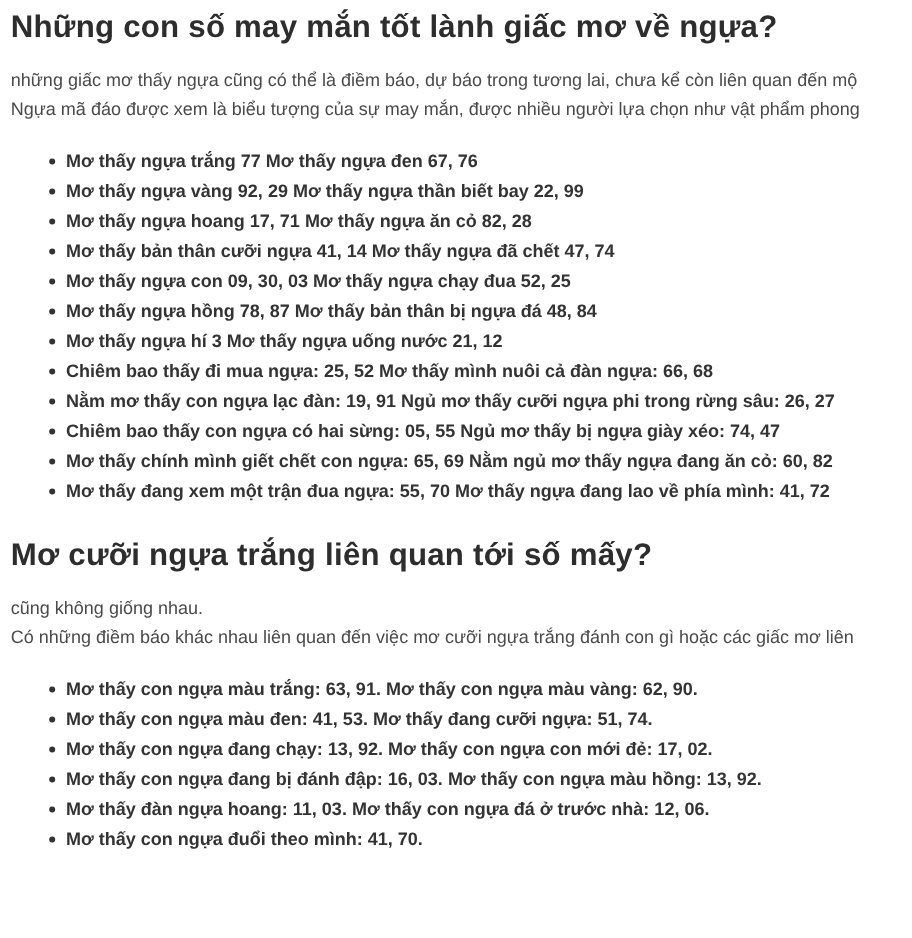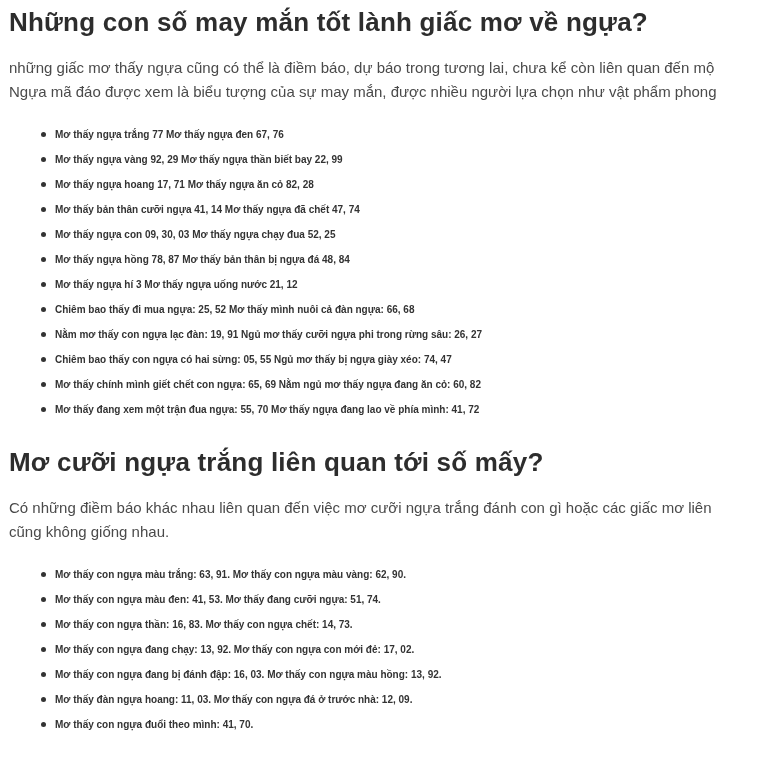--- a/index.html
+++ b/index.html
@@ -34,21 +34,21 @@
     display: block;
     white-space: nowrap;
   }
   ul.dream-list {
     list-style: none;
     margin: 18px 0 0 0;
     padding-left: 46px;
   }
   ul.dream-list li {
     position: relative;
-    font-size: 10px;
+    font-size: 15px;
     font-weight: bold;
     color: #333333;
     line-height: 25px;
     white-space: nowrap;
   }
   ul.dream-list li::before {
     content: "";
     position: absolute;
     left: -14px;
     top: 10px;
@@ -85,28 +85,27 @@
         <li>Chiêm bao thấy con ngựa có hai sừng: 05, 55 Ngủ mơ thấy bị ngựa giày xéo: 74, 47</li>
         <li>Mơ thấy chính mình giết chết con ngựa: 65, 69 Nằm ngủ mơ thấy ngựa đang ăn cỏ: 60, 82</li>
         <li>Mơ thấy đang xem một trận đua ngựa: 55, 70 Mơ thấy ngựa đang lao về phía mình: 41, 72</li>
       </ul>
   </section>
 
   <section class="section-2">
     <h2 class="section-heading">Mơ cưỡi ngựa trắng liên quan tới số mấy?</h2>
 
     <p class="para">
+      <span class="line">cũng không giống nhau.</span>
       <span class="line">Có những điềm báo khác nhau liên quan đến việc mơ cưỡi ngựa trắng đánh con gì hoặc các giấc mơ liên</span>
-      <span class="line">cũng không giống nhau.</span>
     </p>
 
     <ul class="dream-list">
         <li>Mơ thấy con ngựa màu trắng: 63, 91. Mơ thấy con ngựa màu vàng: 62, 90.</li>
         <li>Mơ thấy con ngựa màu đen: 41, 53. Mơ thấy đang cưỡi ngựa: 51, 74.</li>
-        <li>Mơ thấy con ngựa thần: 16, 83. Mơ thấy con ngựa chết: 14, 73.</li>
         <li>Mơ thấy con ngựa đang chạy: 13, 92. Mơ thấy con ngựa con mới đẻ: 17, 02.</li>
         <li>Mơ thấy con ngựa đang bị đánh đập: 16, 03. Mơ thấy con ngựa màu hồng: 13, 92.</li>
-        <li>Mơ thấy đàn ngựa hoang: 11, 03. Mơ thấy con ngựa đá ở trước nhà: 12, 09.</li>
+        <li>Mơ thấy đàn ngựa hoang: 11, 03. Mơ thấy con ngựa đá ở trước nhà: 12, 06.</li>
         <li>Mơ thấy con ngựa đuổi theo mình: 41, 70.</li>
       </ul>
   </section>
 
 </div>
 
 </body></html>

